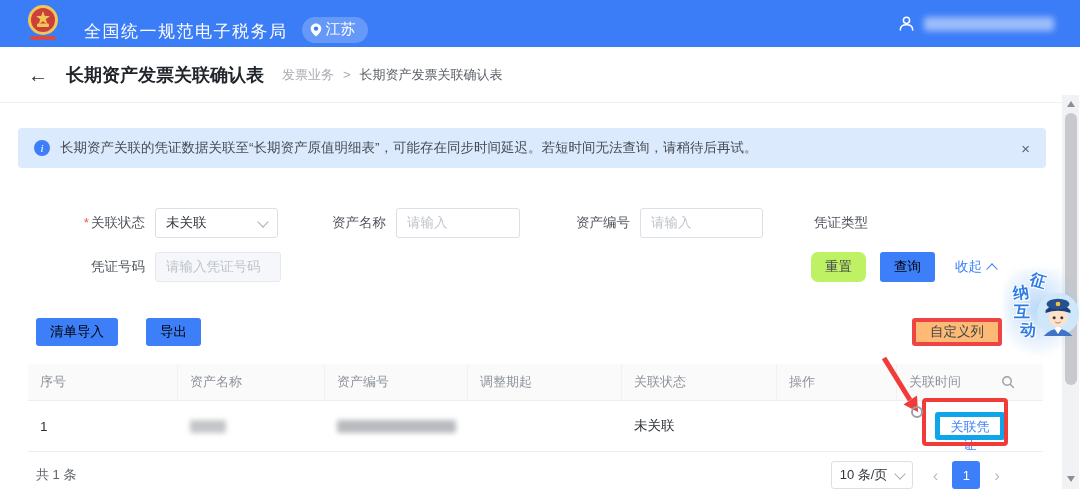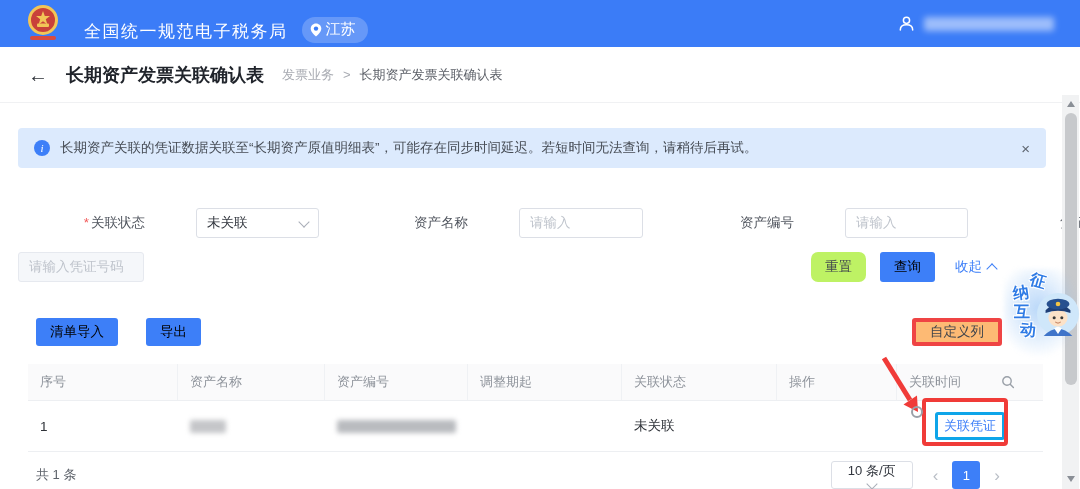--- a/index.html
+++ b/index.html
@@ -29,21 +29,21 @@
   
   .content{position:absolute;top:103px;left:18px;width:1028px;}
   .notice{margin-top:25px;height:40px;background:#DCEAFD;border-radius:4px;display:flex;align-items:center;
           padding:0 16px;box-sizing:border-box;font-size:13.5px;color:#464C55;position:relative;}
   .info-ico{width:16px;height:16px;border-radius:50%;background:#3D7FF8;color:#fff;font-size:11px;
             font-style:italic;display:flex;align-items:center;justify-content:center;margin-right:10px;
             flex:none;font-family:"Liberation Serif",serif;}
   .notice-close{position:absolute;right:16px;top:50%;transform:translateY(-50%);color:#5F6670;font-size:15px;cursor:pointer;}
 
   
-  .frow{display:flex;align-items:center;gap:41px;}
+  .frow{display:flex;align-items:center;}
   .frow1{margin-top:40px;}
   .frow2{margin-top:14px;}
   .flabel{font-size:13.5px;color:#50555E;text-align:right;padding-right:10px;box-sizing:border-box;flex:none;}
   .l1{width:137px}.l2{width:118px}.l3{width:120px}.l4{width:115px}
   .req{color:#F25A5A;margin-right:2px;}
   .ctrl{height:30px;border:1px solid #DCDFE6;border-radius:3px;box-sizing:border-box;display:flex;
         align-items:center;padding:0 10px;font-size:13.5px;background:#fff;flex:none;cursor:pointer;}
   .ctrl.sel{justify-content:space-between;}
   .ctrl.dis{background:#F5F7FA;border-color:#E6E9EF;cursor:default;}
   .ph{color:#BFC4CC;}
@@ -71,28 +71,28 @@
   .thead{display:flex;height:37px;background:#FAFAFB;border-bottom:1px solid #EDEFF2;box-sizing:border-box;}
   .th{display:flex;align-items:center;padding:0 12px;font-size:13px;color:#8E939B;box-sizing:border-box;
       border-right:1px solid #EFF1F4;flex:none;}
   .th:last-child{border-right:none;}
   .c1{width:150px}.c2{width:147px}.c3{width:143px}.c4{width:154px}.c5{width:155px}.c6{width:146px}.c7{width:120px}
   .th.c6{justify-content:space-between;padding-right:28px;}
   .trow{display:flex;height:50px;border-bottom:1px solid #EDEFF2;align-items:center;font-size:13.5px;color:#2E3238;}
   .td{padding:0 12px;box-sizing:border-box;flex:none;display:flex;align-items:center;}
   .blur1{width:36px;height:13px;background:#C5C6C9;border-radius:2px;filter:blur(2.5px);}
   .blur2{width:138px;height:13px;background:#B9BBBF;border-radius:2px;filter:blur(2.5px);}
-  .btn-voucher{height:28px;width:70px;background:#fff;border:3px solid #0ea5e9;color:#3D7FF8;
+  .btn-voucher{height:28px;width:70px;background:#fff;border:5px solid #0ea5e9;color:#3D7FF8;
                border-radius:3px;font-size:13px;cursor:pointer;font-family:inherit;}
 
   .tfoot{display:flex;align-items:center;margin-top:8px;font-size:13px;color:#5E636B;height:30px;}
   .total{padding-left:8px;}
   .pager{margin-left:auto;display:flex;align-items:center;margin-right:43px;}
   .psize{width:82px;height:28px;border:1px solid #DCDFE6;border-radius:3px;display:flex;align-items:center;
-         justify-content:space-between;padding:0 8px;box-sizing:border-box;color:#32363E;font-size:13px;cursor:pointer;flex-direction:column;}
+         justify-content:space-between;padding:0 8px;box-sizing:border-box;color:#32363E;font-size:13px;cursor:pointer;}
   .parrow{color:#B9BEC6;font-size:17px;margin-left:20px;cursor:pointer;line-height:1;}
   .pcur{width:28px;height:28px;background:#3D7FF8;color:#fff;border-radius:3px;display:flex;align-items:center;
         justify-content:center;font-size:13px;margin-left:14px;cursor:pointer;}
   .pnext{margin-left:14px;}
 
   
   .redbox{position:absolute;left:922px;top:398px;width:86px;height:48px;border:4px solid #F03B38;
           border-radius:4px;box-sizing:border-box;pointer-events:none;z-index:20;}
   .arrow-svg{position:absolute;left:872px;top:350px;z-index:21;pointer-events:none;}
   .tipcircle{position:absolute;left:911px;top:406px;width:12px;height:12px;border:2px solid #9BA0A8;
@@ -181,20 +181,21 @@
         <span class="ph">请输入</span>
       </div>
       <span class="flabel l3">资产编号</span>
       <div class="ctrl w123">
         <span class="ph">请输入</span>
       </div>
       <span class="flabel l4">凭证类型</span>
     </div>
 
     <div class="frow frow2">
+      <span class="flabel l1">凭证号码</span>
       <div class="ctrl dis w126">
         <span class="ph">请输入凭证号码</span>
       </div>
       <div class="rbtns">
         <button class="btn btn-gray">重置</button>
         <button class="btn btn-blue">查询</button>
         <span class="link-blue">
           <span>收起</span>
           <span class="chev up"></span>
         </span>

